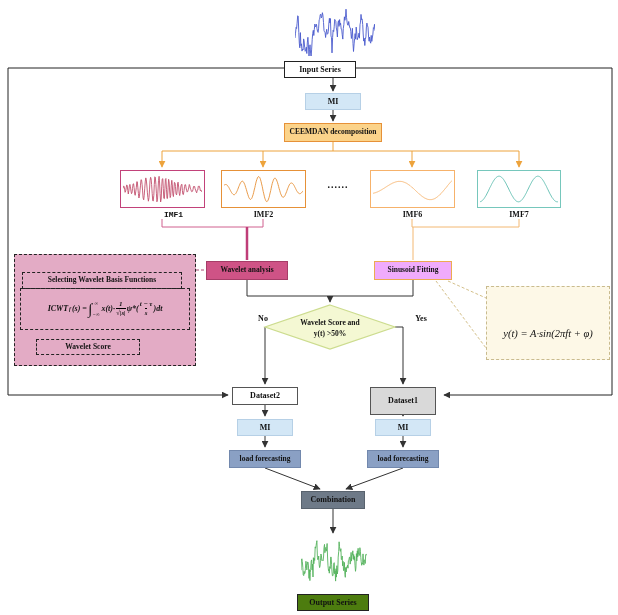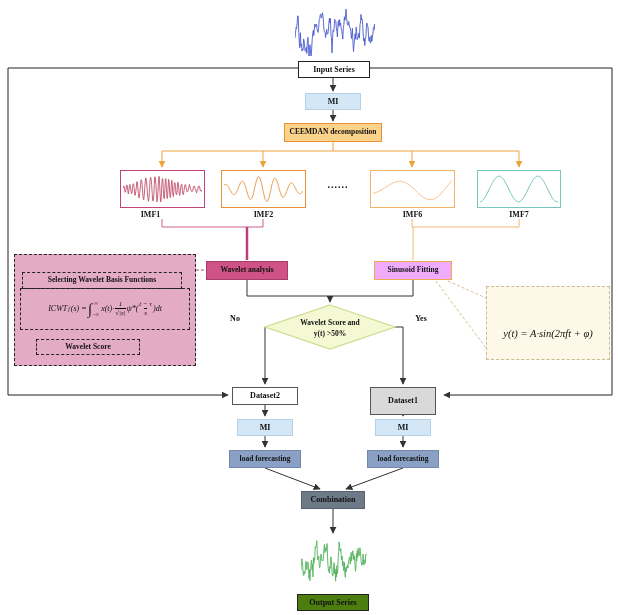--- a/index.html
+++ b/index.html
@@ -4,55 +4,55 @@
 <style>
   html,body{margin:0;padding:0;background:#fff;}
   #canvas{position:relative;width:618px;height:615px;background:#fff;overflow:hidden;
           font-family:"Liberation Serif",serif;color:#111;}
   #wires{position:absolute;left:0;top:0;z-index:1;pointer-events:none;}
   .box{position:absolute;z-index:2;display:flex;align-items:center;justify-content:center;
        box-sizing:border-box;font-weight:bold;text-align:center;line-height:1.15;}
   .lbl{position:absolute;z-index:2;display:flex;align-items:center;justify-content:center;
        box-sizing:border-box;font-weight:bold;text-align:center;}
   
-  .n-input   {left:298px;top:61px;width:72px;height:17px;background:#fff;border:1px solid #222;font-size:8px;}
+  .n-input   {left:284px;top:61px;width:72px;height:17px;background:#fff;border:1px solid #222;font-size:8px;}
   .n-mi-top  {left:305px;top:93px;width:56px;height:17px;background:#d3e7f6;border:1px solid #b6d0e6;font-size:8px;}
   .n-ceemdan {left:284px;top:123px;width:98px;height:19px;background:#fbd38a;border:1px solid #e69138;font-size:7.5px;}
   .imf{top:170px;height:38px;background:#fff;overflow:hidden;}
   .imf1{left:120px;width:85px;border:1.2px solid #c2427a;}
   .imf2{left:221px;width:85px;border:1.2px solid #e69138;}
   .imf6{left:370px;width:85px;border:1.2px solid #f6b26b;}
   .imf7{left:477px;width:84px;border:1.2px solid #76c7bc;}
   .imf-lbl{top:209px;height:11px;font-size:8px;}
-  .l-imf1{left:108px;width:85px;} .l-imf2{left:221px;width:85px;}
+  .l-imf1{left:131px;width:85px;font-family:Liberation Mono, monospace;} .l-imf2{left:221px;width:85px;}
   .l-imf6{left:370px;width:85px;} .l-imf7{left:477px;width:84px;}
   .dots{left:316px;top:178px;width:44px;height:12px;font-size:10px;letter-spacing:1px;}
   .n-wavelet {left:206px;top:261px;width:82px;height:19px;background:#cf5386;border:1px solid #a63d68;font-size:7.5px;}
   .n-sinusoid{left:374px;top:261px;width:78px;height:19px;background:#f0abfc;border:1px solid #ecab52;font-size:7.5px;}
   
   .panel-left {left:14px;top:254px;width:182px;height:112px;background:#e3abc5;border:1.5px dashed #222;z-index:2;position:absolute;box-sizing:border-box;}
   .panel-right{left:486px;top:286px;width:124px;height:74px;background:#fdf8e7;border:1.5px dashed #c9bb8e;z-index:2;position:absolute;box-sizing:border-box;}
   .dashed-inner{border:1px dashed #222;background:transparent;}
   .lp-title{left:22px;top:272px;width:160px;height:17px;font-size:7.5px;}
   .lp-formula{left:20px;top:288px;width:170px;height:42px;}
   .lp-score{left:36px;top:339px;width:104px;height:16px;font-size:7.5px;}
   .rp-title{left:492px;top:292px;width:112px;height:16px;font-size:7.5px;}
   .rp-formula{left:488px;top:316px;width:120px;height:36px;font-size:10.5px;font-style:italic;font-weight:normal;}
   
   .math{display:flex;align-items:center;justify-content:center;gap:1px;
-        font-family:"Liberation Serif",serif;font-style:italic;font-size:8px;font-weight:normal;}
+        font-family:"Liberation Serif",serif;font-style:italic;font-size:8px;font-weight:bold;}
   .math sub{font-size:5.5px;}
   .int{font-size:15px;font-style:normal;line-height:1;}
   .bounds{display:inline-flex;flex-direction:column;justify-content:space-between;height:16px;
           font-size:5px;font-style:normal;line-height:1;margin-right:1px;}
   .frac{display:inline-flex;flex-direction:column;align-items:center;line-height:1.05;font-size:7px;}
   .frac .den{border-top:0.5px solid #000;padding-top:0.5px;}
   
   .dia-text{left:272px;top:313px;width:116px;height:30px;font-size:7.5px;line-height:1.5;flex-direction:column;}
-  .no-lbl {left:224px;top:312px;width:22px;height:12px;font-size:8px;}
+  .no-lbl {left:252px;top:312px;width:22px;height:12px;font-size:8px;}
   .yes-lbl{left:408px;top:312px;width:26px;height:12px;font-size:8px;}
   
   .n-ds2{left:232px;top:387px;width:66px;height:18px;background:#fff;border:1px solid #555;font-size:8px;}
   .n-ds1{left:370px;top:387px;width:66px;height:28px;background:#d9d9d9;border:1px solid #555;font-size:8px;}
   .n-mi-l{left:237px;top:419px;width:56px;height:17px;background:#d3e7f6;border:1px solid #b6d0e6;font-size:8px;}
   .n-mi-r{left:375px;top:419px;width:56px;height:17px;background:#d3e7f6;border:1px solid #b6d0e6;font-size:8px;}
   .n-lf-l{left:229px;top:450px;width:72px;height:18px;background:#8aa0c4;border:1px solid #7288ad;font-size:7.5px;}
   .n-lf-r{left:367px;top:450px;width:72px;height:18px;background:#8aa0c4;border:1px solid #7288ad;font-size:7.5px;}
   .n-comb{left:301px;top:491px;width:64px;height:18px;background:#6e7a88;border:1px solid #59636e;font-size:8px;}
   .n-output{left:297px;top:594px;width:72px;height:17px;background:#4d7c0f;border:1px solid #222;font-size:8px;}

